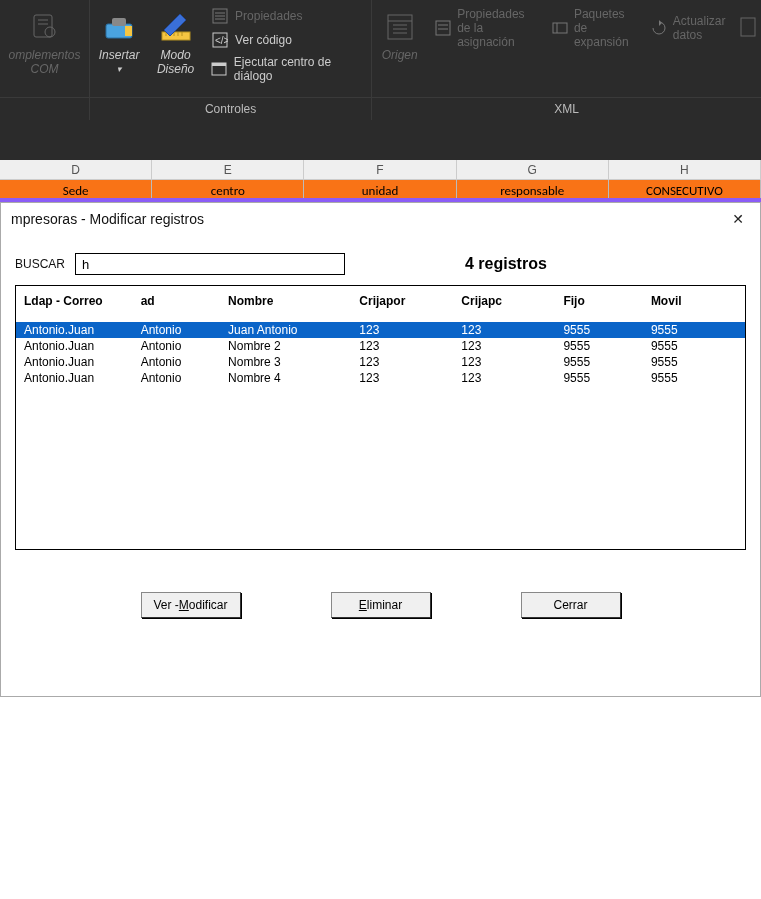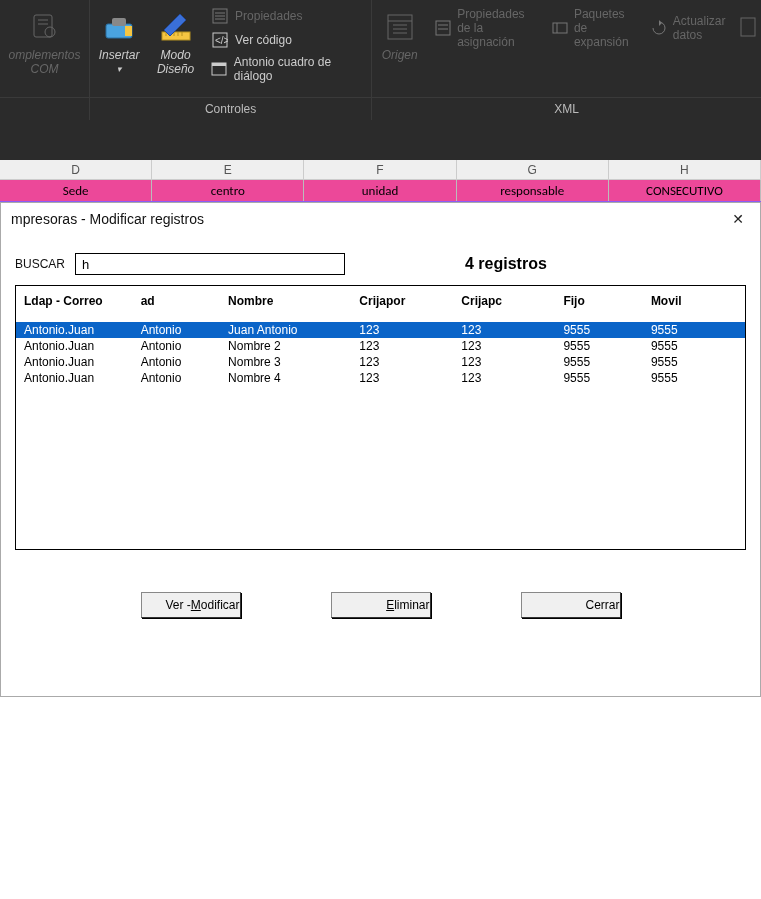--- a/index.html
+++ b/index.html
@@ -82,25 +82,25 @@
     height:20px;
   }
   .col-letters div{
     flex:1;
     text-align:center;
     border-right:1px solid #ccc;
     line-height:20px;
   }
   .col-names {
     display:flex;
-    background:#ec4899;
+    background:#f97316;
     height:22px;
     font-size:13px;
     font-family: Calibri, sans-serif;
-    border-bottom:1px solid #8b5cf6;
+    border-bottom:4px solid #8b5cf6;
   }
   .col-names div{
     flex:1;
     text-align:center;
     border-right:1px solid #bbb;
     line-height:22px;
     color:#000;
   }
 
   
@@ -182,21 +182,21 @@
     height:26px;
     background:#f0f0f0;
     border:1px solid #888;
     border-right-color:#333;
     border-bottom-color:#333;
     box-shadow: 1px 1px 0 #000;
     cursor:pointer;
     font-size:12px;
     display:flex;
     align-items:center;
-    justify-content:flex-end;
+    justify-content:center;
   }
   .btn u{text-decoration:underline;}
 </style>
 </head>
 <body>
 
 <div class="ribbon">
   <div class="ribbon-groups">
 
     <div class="ribbon-group" style="width:90px;">
@@ -266,21 +266,21 @@
               </span>
             <span>Ver código</span>
           </div>
           <div class="small-btn">
             <span class="icon">
                 <svg width="16" height="16">
                   <rect x="1" y="2" width="14" height="12" stroke="#ccc" fill="none"></rect>
                   <rect x="1" y="2" width="14" height="3" fill="#ccc"></rect>
                 </svg>
               </span>
-            <span>Antonio cuadro de diálogo</span>
+            <span>Ejecutar centro de diálogo</span>
           </div>
         </div>
       </div>
       <div class="ribbon-group-label">Controles</div>
     </div>
 
     <div class="ribbon-group" style="flex:1;border-right:none;">
       <div class="ribbon-row">
         <div class="big-btn disabled">
           <span class="icon">

